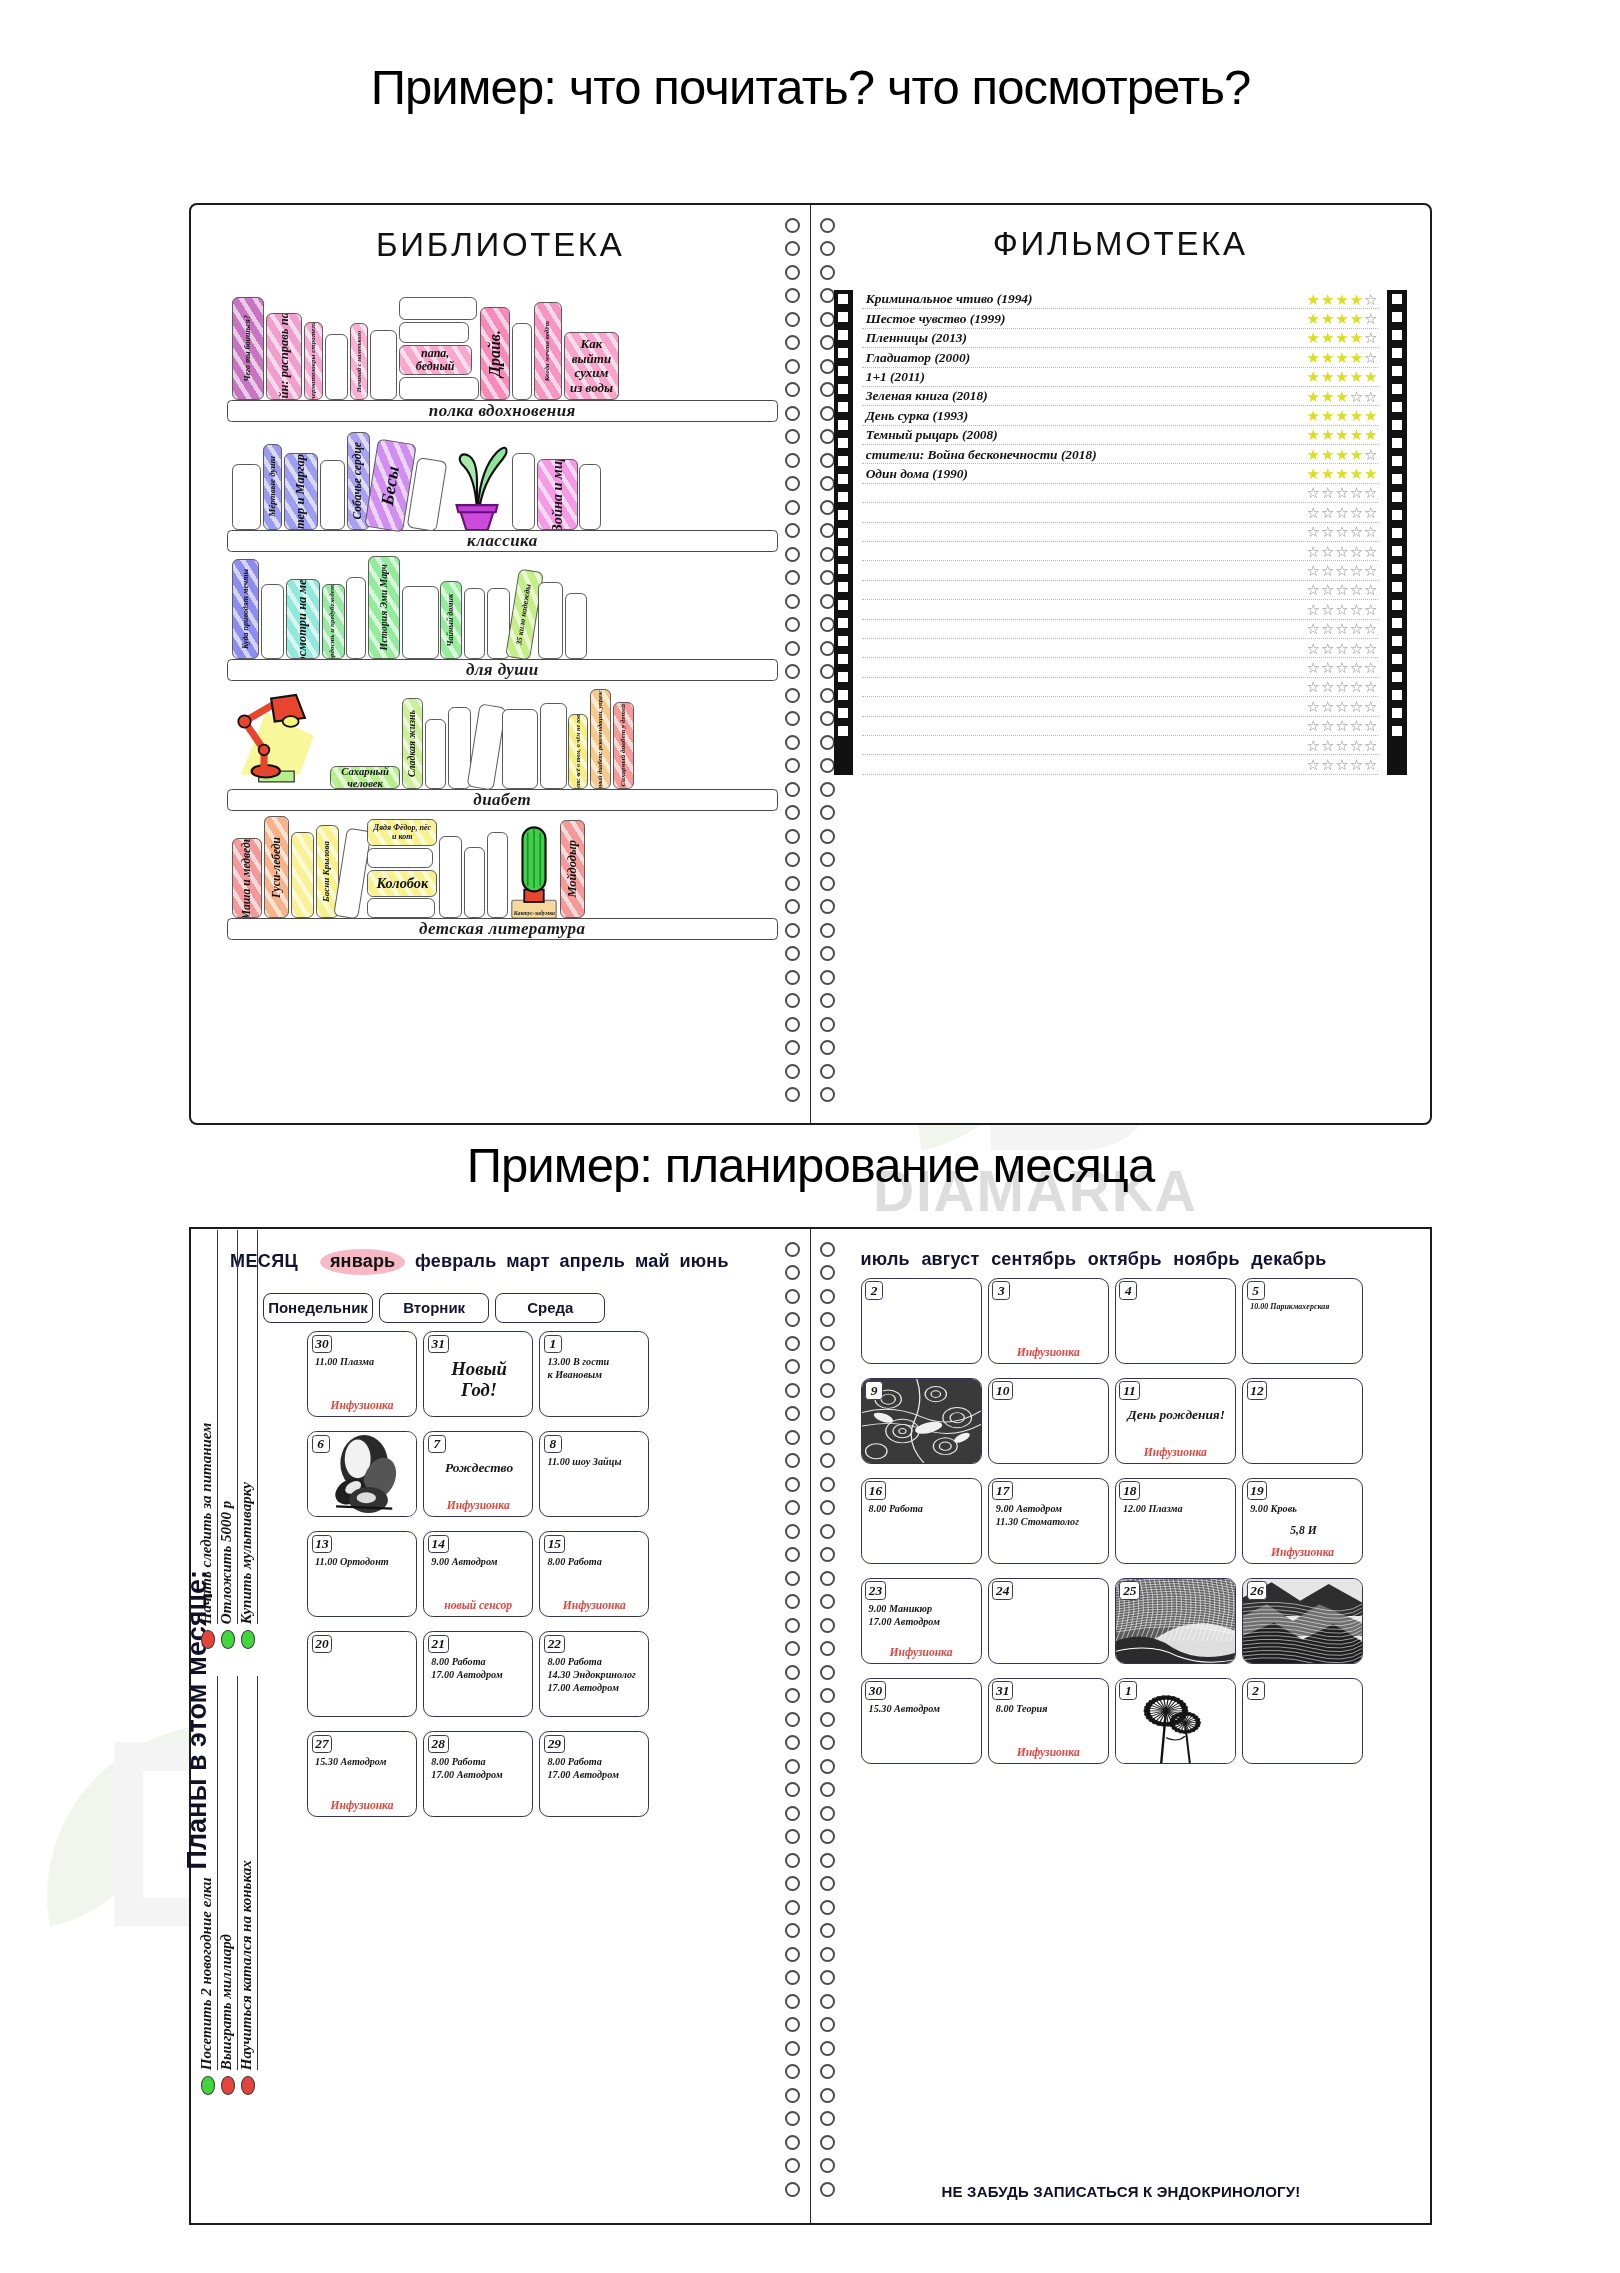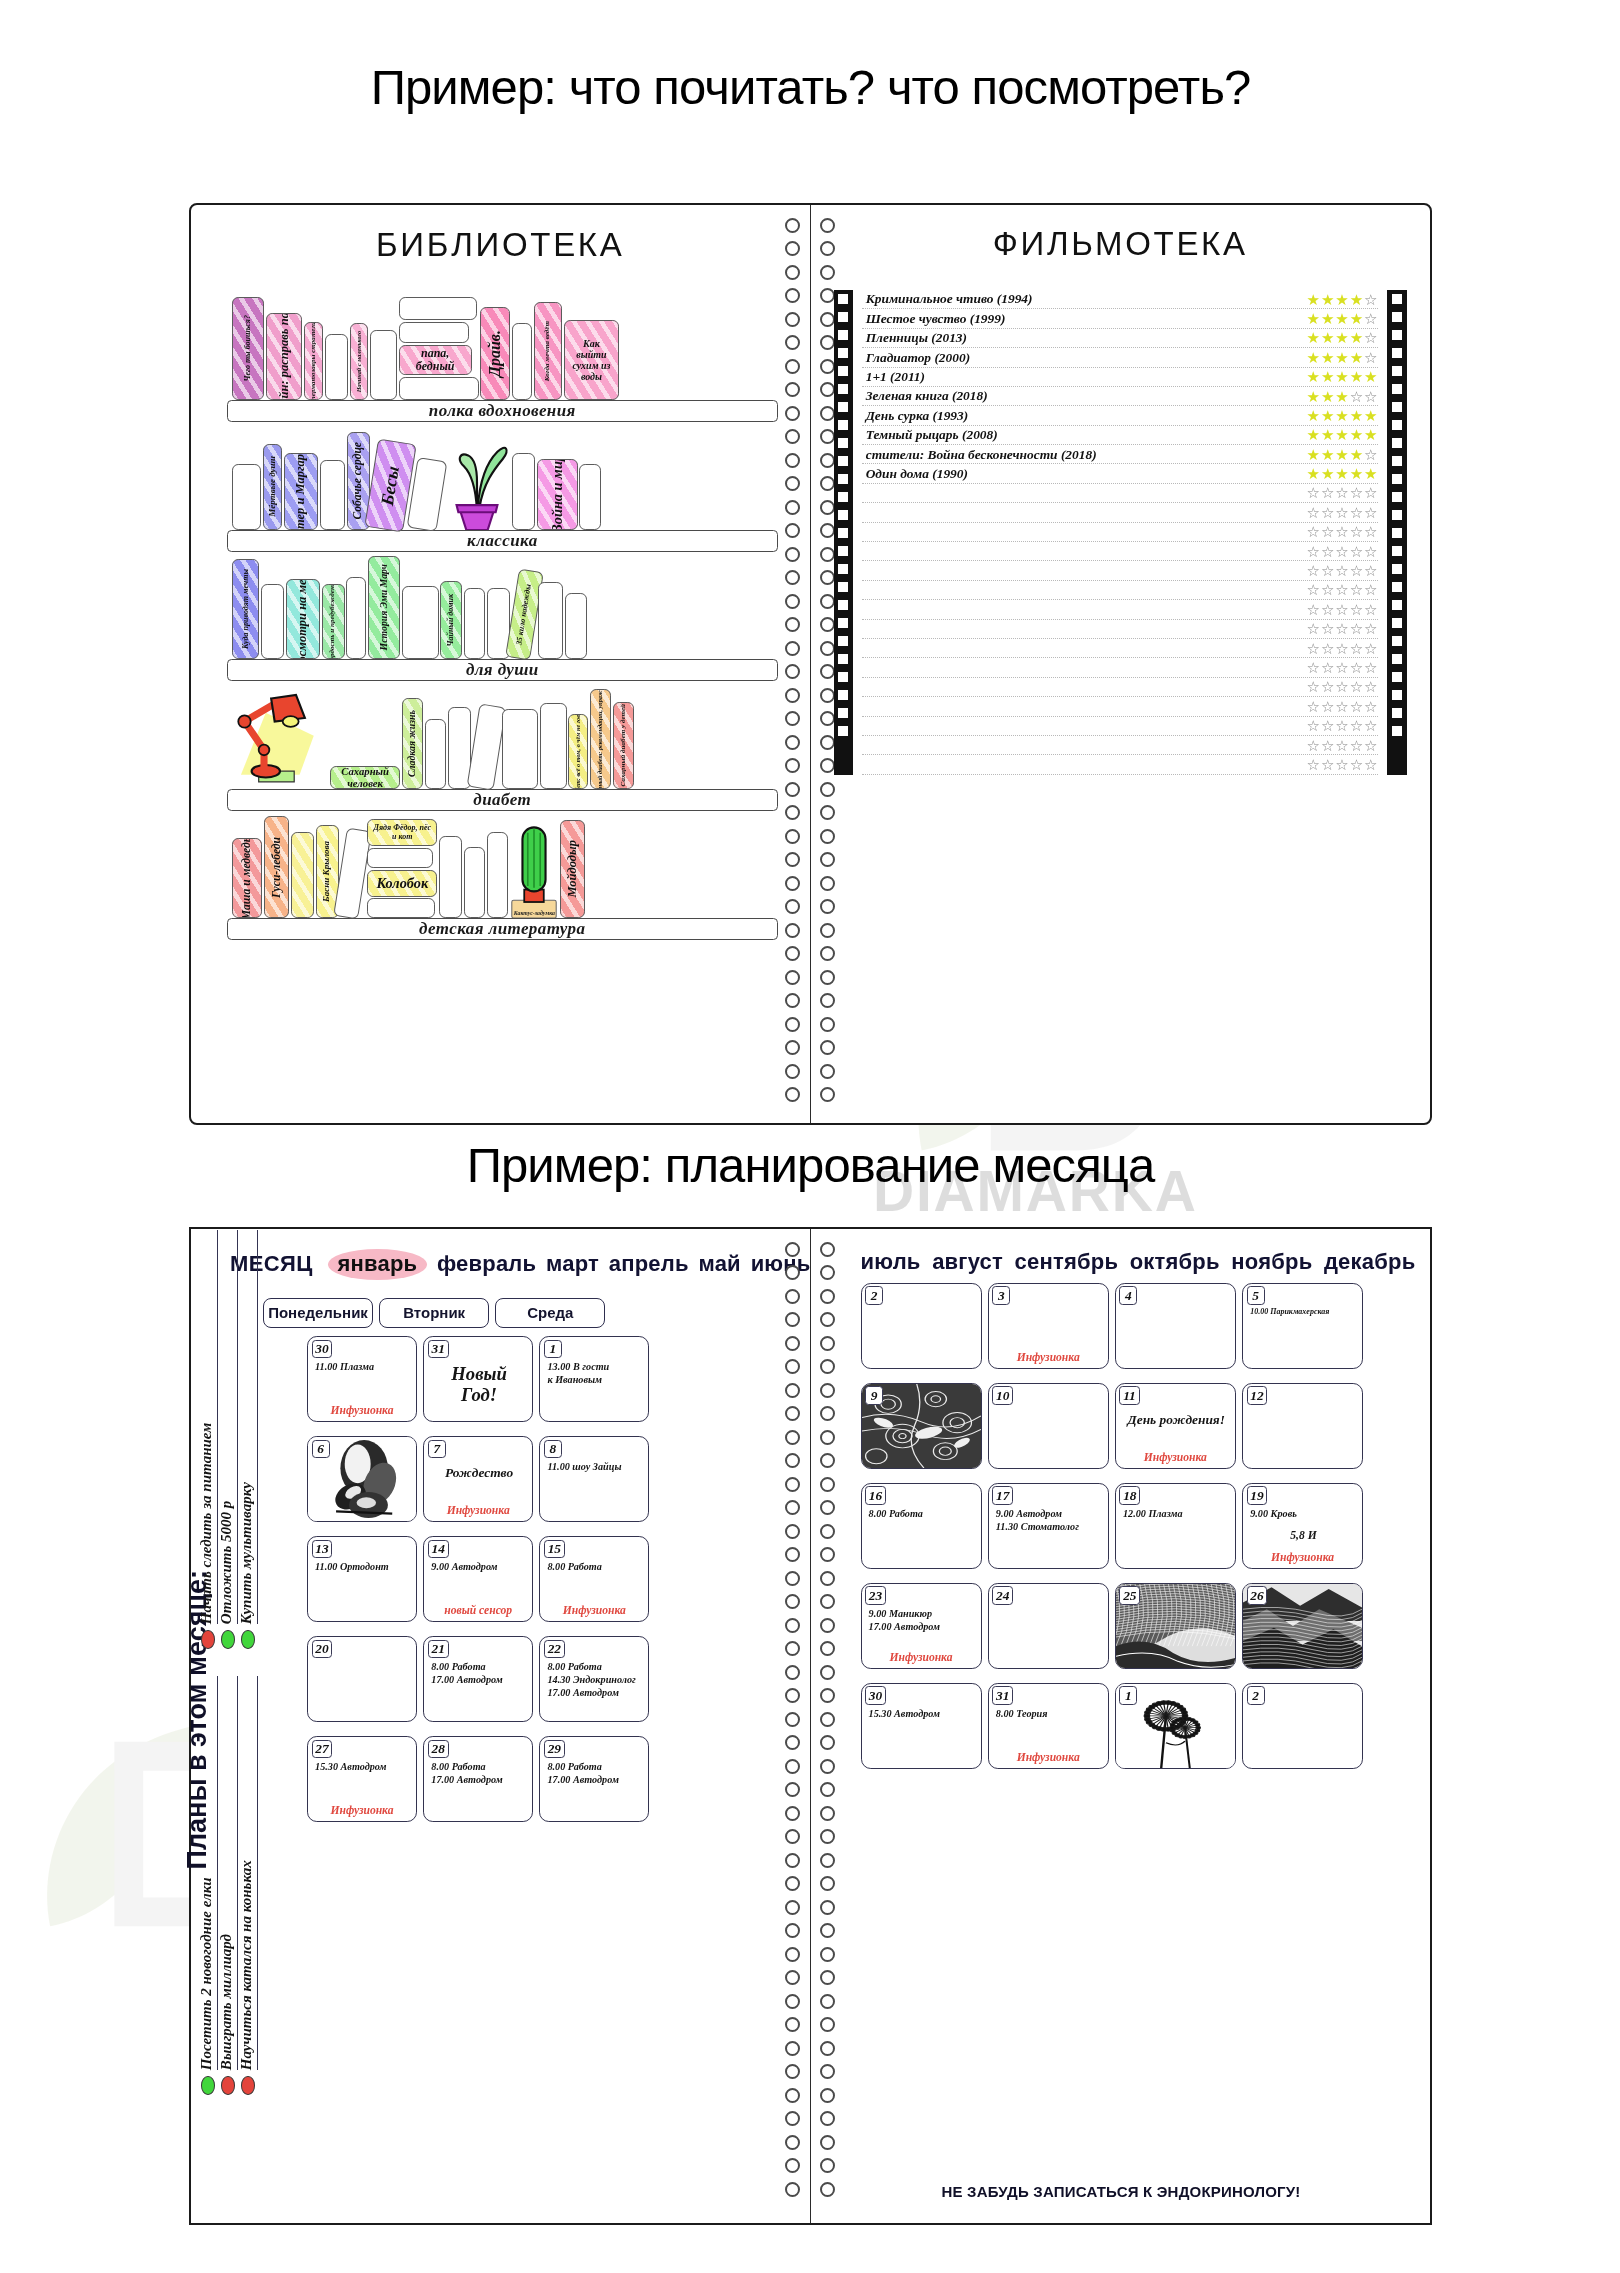--- a/index.html
+++ b/index.html
@@ -151,23 +151,23 @@
     padding-bottom:0.9px; padding-left:3.6px;
   }
   .stars { width:105px; text-align:right; font-size:15px;
            letter-spacing:0.9px; line-height:1; padding-bottom:1.8px; }
   .st-on  { color:#d9e021; }
   .st-off { color:#8a8a8a; }
 
   
   .cal-page { position:relative; height:100%; }
   .months {
-    display:flex; align-items:center; gap:15px;
+    display:flex; align-items:center; gap:22px;
     font-family:"Liberation Sans", sans-serif; font-weight:bold;
-    font-size:22px; color:#121232; padding:19.6px 0 0 0;
+    font-size:18px; color:#121232; padding:19.6px 0 0 0;
   }
   .months.left  { padding-left:39px; }
   .months.right { padding-left:50px; }
   .mo-label { letter-spacing:0.4px; }
   .mo { letter-spacing:0.2px; }
   .mo.active {
     background:#f7b9c6; border-radius:50%/50%;
     padding:2.7px 9.8px; color:#111;
   }
 
@@ -317,21 +317,21 @@
             </div>
             <div class="book stripe" style="width: 30px; height: 93px; background: rgb(248, 138, 185);">
               <div class="vtxt" style="font-size: 16px;">Драйв.</div>
             </div>
             <div class="book" style="width: 19.6px; height: 77px; background: rgb(255, 255, 255);">
               <div class="vtxt" style="font-size: 7.1px;"></div>
             </div>
             <div class="book stripe" style="width: 28.5px; height: 98px; background: rgb(247, 149, 194);">
               <div class="vtxt" style="font-size: 7.1px;">Когда мечта ведёт</div>
             </div>
-            <div class="flatbook stripe " style="width: 55px; height: 80px; background: rgb(248, 164, 203); font-size: 10px;">
+            <div class="flatbook stripe " style="width: 55px; height: 68px; background: rgb(248, 164, 203); font-size: 13px;">
               <span>Как выйти сухим из воды</span>
             </div>
           </div>
           <div class="shelf-plank">полка вдохновения</div>
         </div>
         <div class="shelf-block">
           <div class="books-row">
             <div class="book" style="width: 28.5px; height: 66px; background: rgb(255, 255, 255);">
               <div class="vtxt" style="font-size: 8px;"></div>
             </div>

